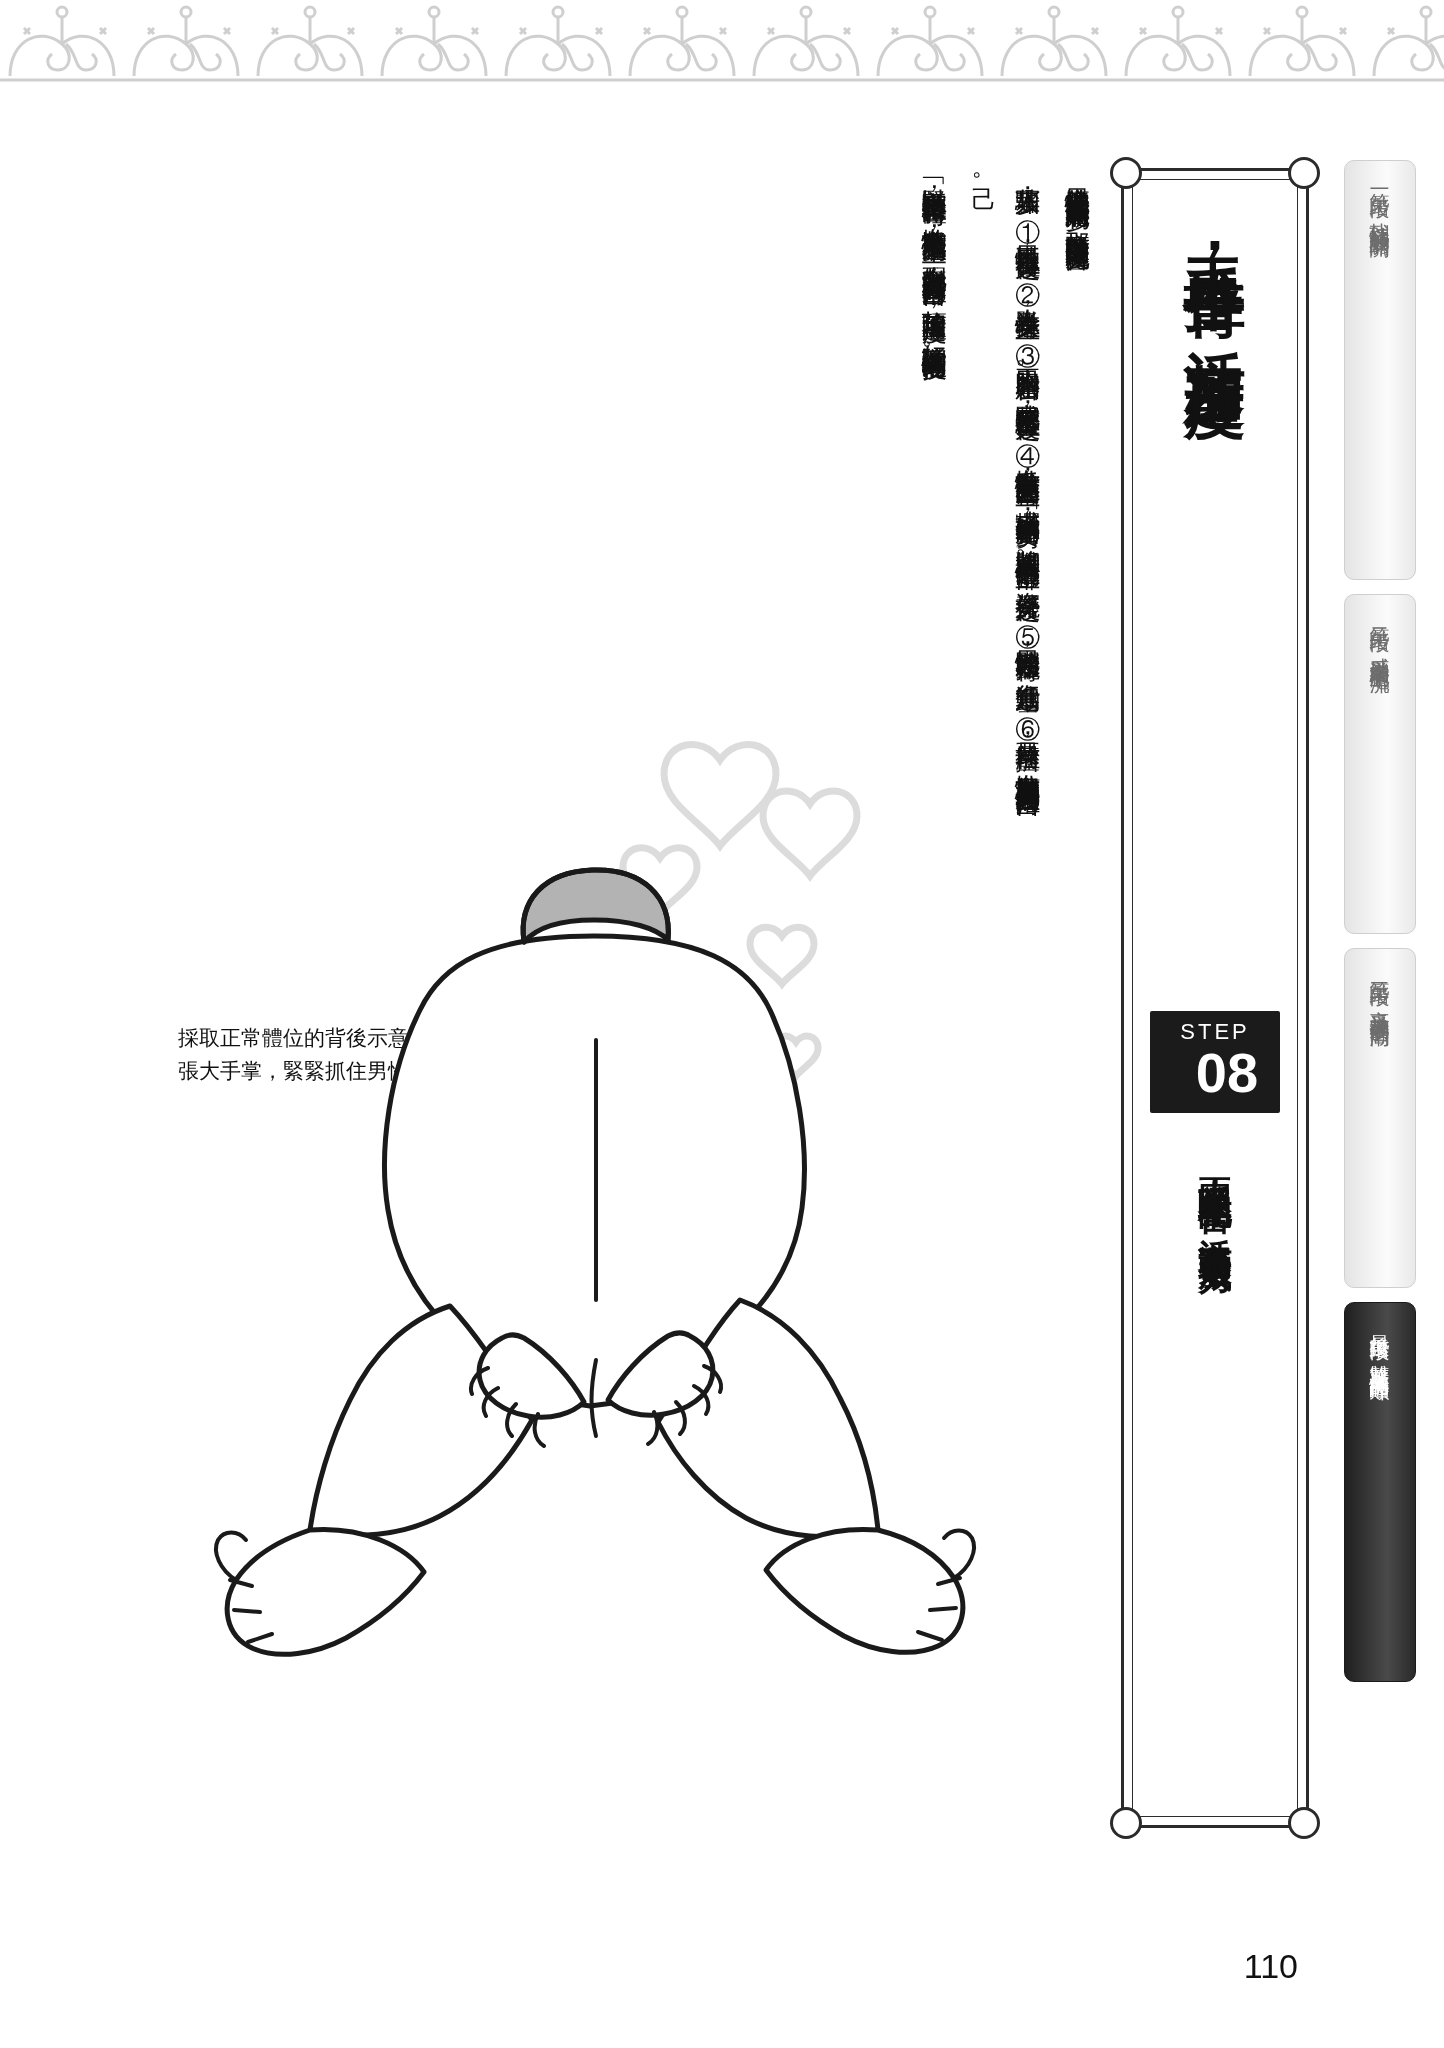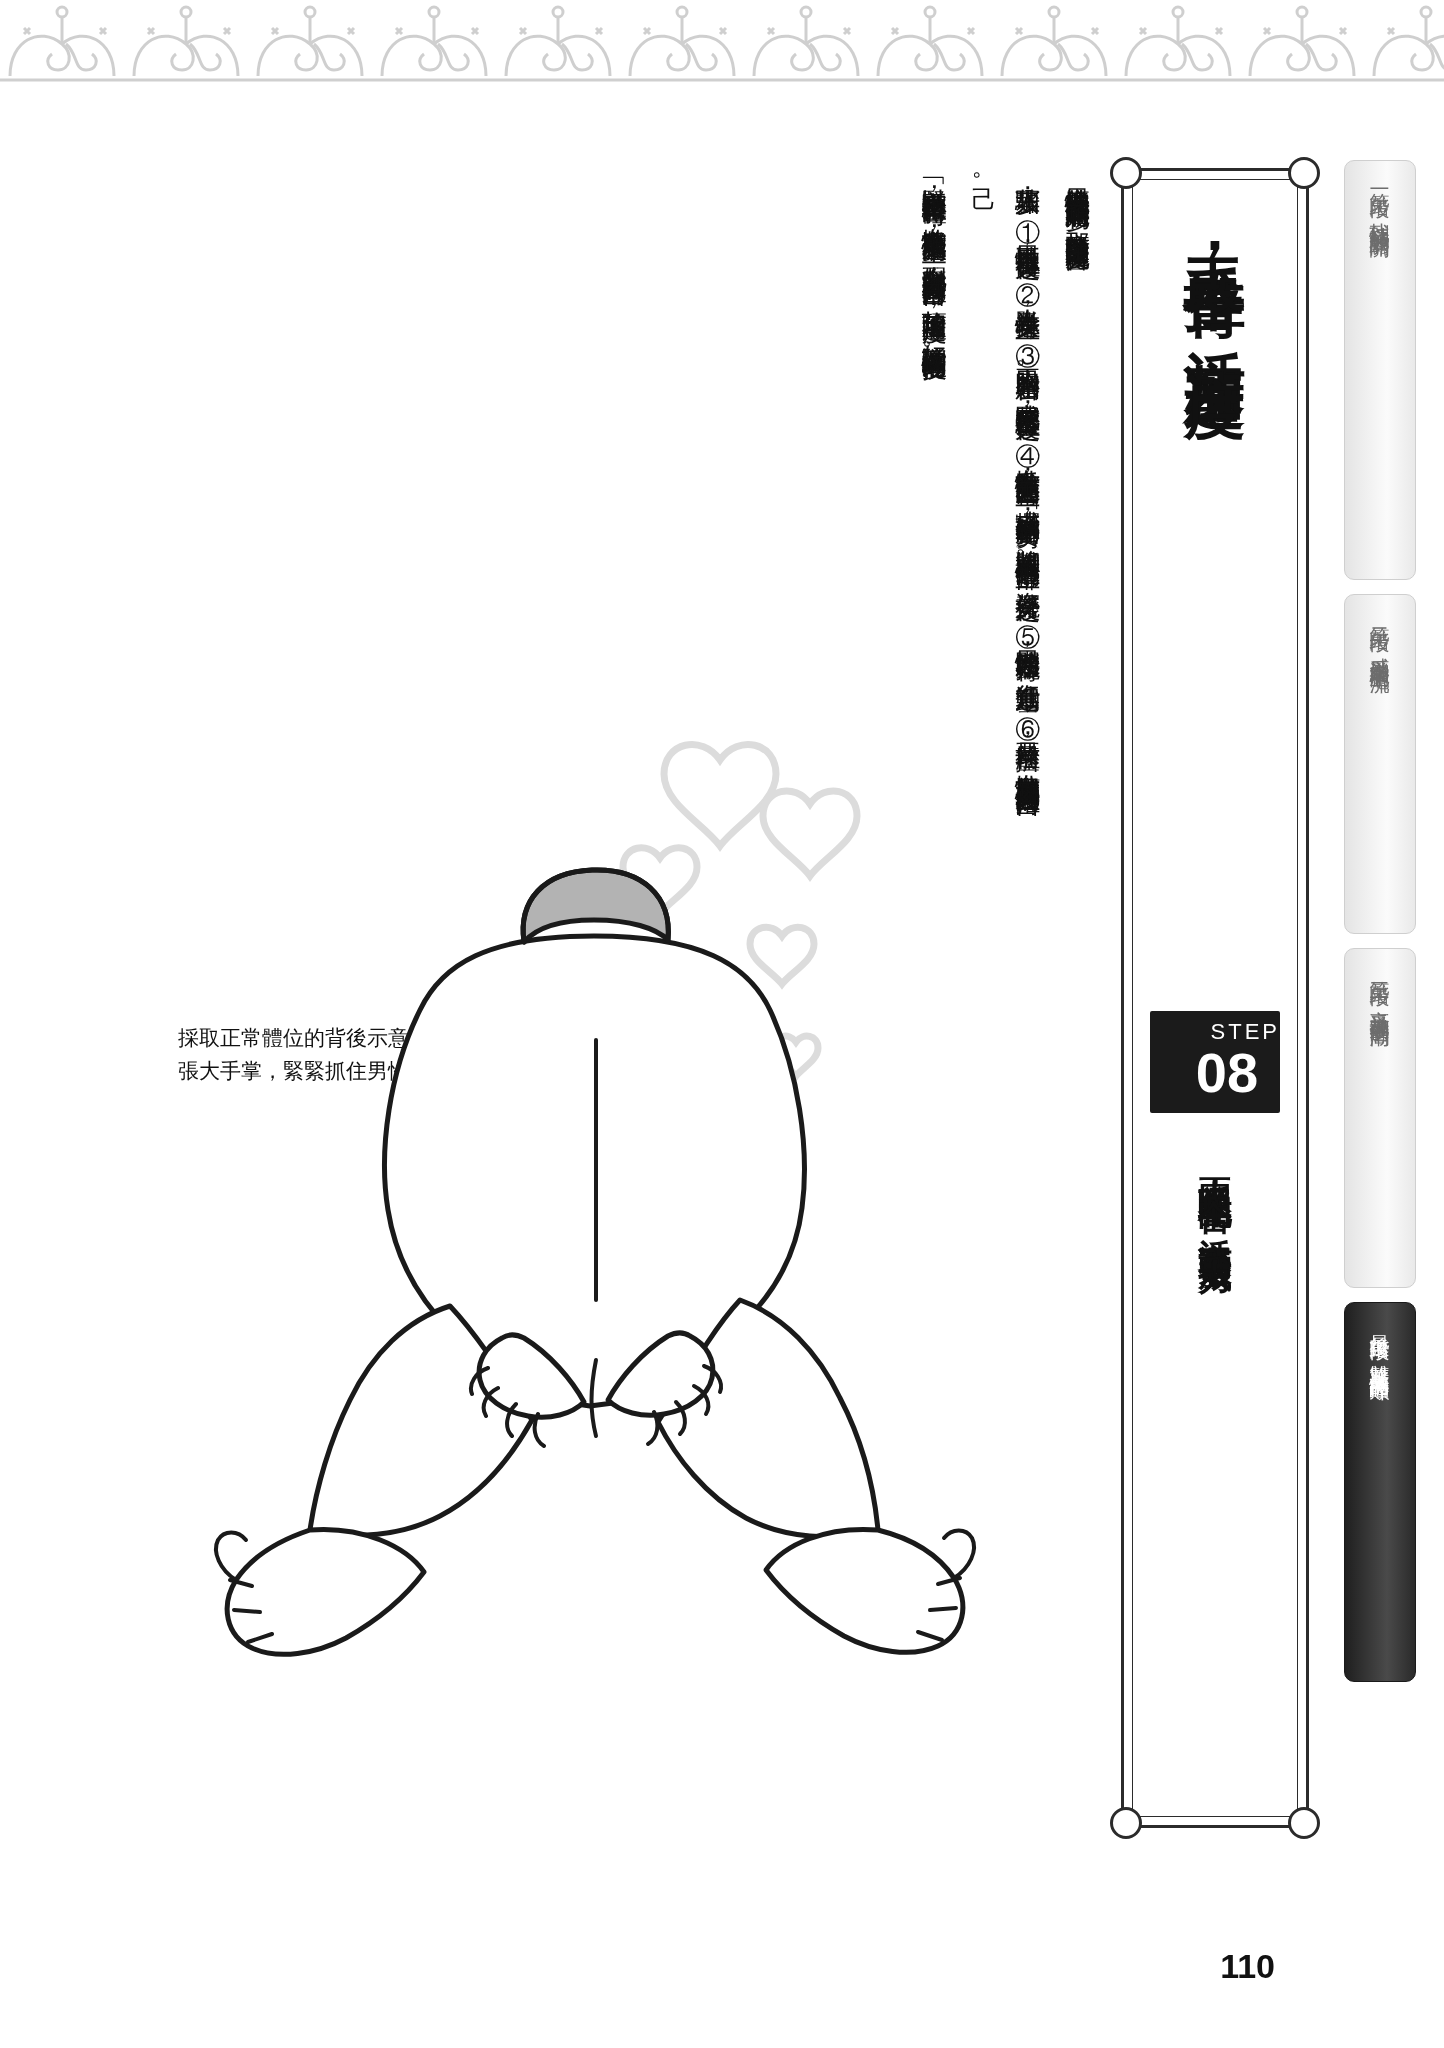--- a/index.html
+++ b/index.html
@@ -125,21 +125,20 @@
     background: #1b1b1b;
     color: #fff;
     text-align: center;
     padding: 8px 0 12px 0;
     border-radius: 2px;
   }
   .step-badge .step-word {
     font-size: 22px;
     letter-spacing: 3px;
     font-family: "Liberation Sans", sans-serif;
-    text-align: right;
   }
   .step-badge .step-num {
     font-size: 56px;
     font-weight: bold;
     line-height: 1;
     font-family: "Liberation Sans", sans-serif;
     margin-left: 24px;
   }
 
   .plaque-sub {
@@ -201,25 +200,25 @@
     left: 120px;
     top: 740px;
     width: 930px;
     height: 950px;
   }
   .illustration svg { display: block; }
 
   
   .page-number {
     position: absolute;
-    right: 169px;
+    right: 146px;
     bottom: 62px;
     font-family: "Liberation Sans", sans-serif;
     font-size: 34px;
-    font-weight: bold;
+    font-weight: normal;
     color: #111;
   }
 </style>
 </head>
 <body>
 
 <div class="page">
 
   <div class="top-border">
     <svg width="1444" height="96" viewBox="0 0 1444 96" xmlns="http://www.w3.org/2000/svg">

